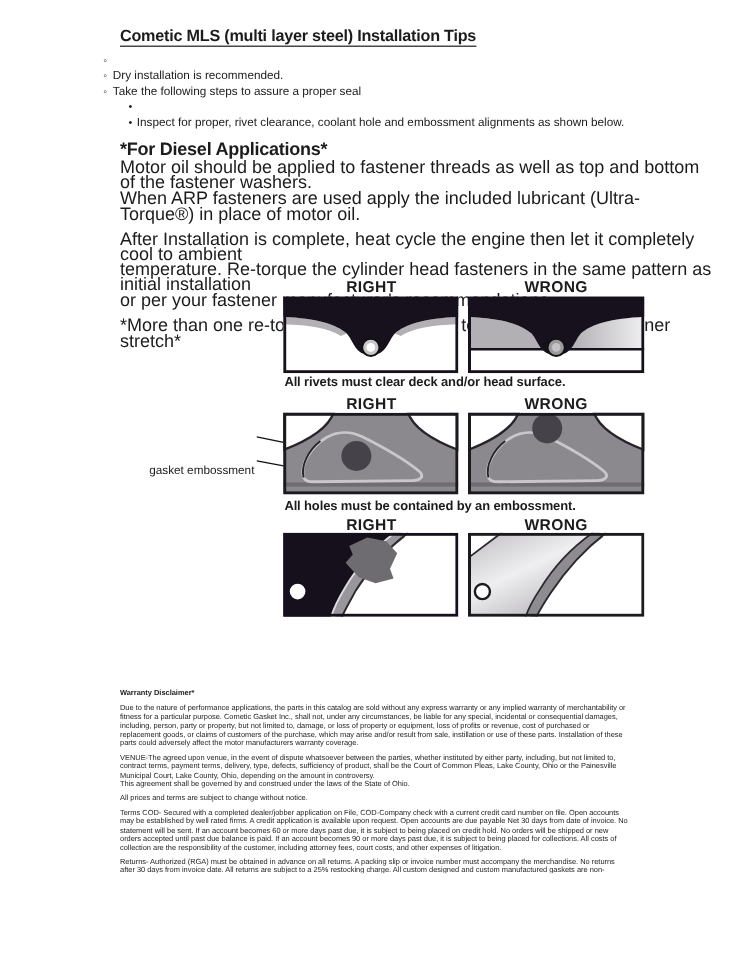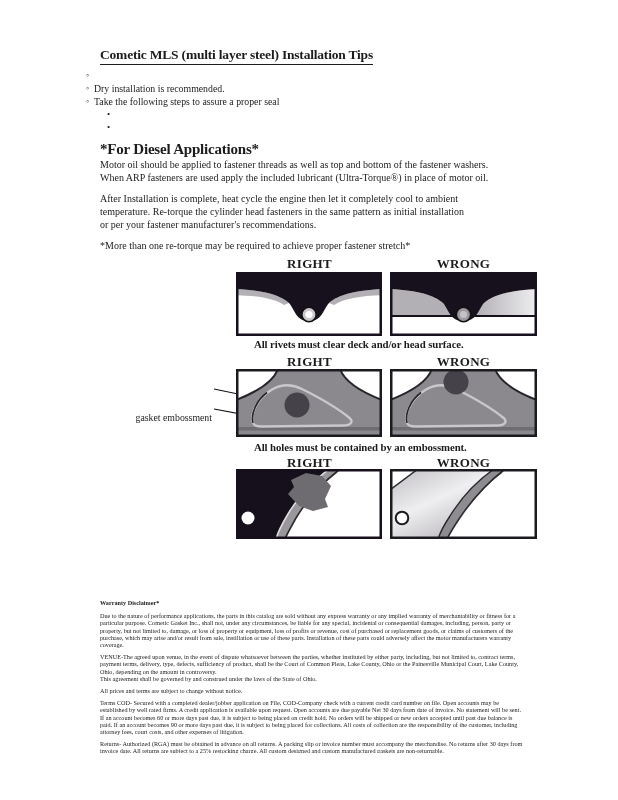--- a/index.html
+++ b/index.html
@@ -1,41 +1,41 @@
 <!DOCTYPE html>
 <html><head>
 <meta charset="utf-8">
 <style>
   html,body { margin:0; padding:0; background:#ffffff; }
   .page {
     position:relative; width:618px; height:728px; background:#ffffff;
-    font-family:Liberation Serif, serif; color:#1c1b1d; overflow:hidden;margin-top:25px;
+    font-family:Liberation Sans, sans-serif; color:#1c1b1d; overflow:hidden;
   }
   .abs { position:absolute; }
 
   
   .title { left:100px; top:22px; font-size:13.5px; font-weight:bold; letter-spacing:-0.2px; }
   .title .u { display:inline-block; border-bottom:1.7px solid #1c1b1d; padding-bottom:1px; }
 
   
   .bullets { left:86px; top:44px; width:500px; font-size:9.8px; line-height:13px; }
   .b-row { display:flex; }
   .b-row.sub { margin-left:21px; }
   .b-marker { width:8px; flex:0 0 8px; font-size:9px; }
   .b-row.sub .b-marker { width:7px; flex:0 0 7px; }
 
   
   .diesel-head { left:100px; top:116px; font-size:15px; font-weight:bold; letter-spacing:-0.2px; }
-  .paras { left:100px; top:134px; width:495px; font-size:10px; line-height:12.9px; }
+  .paras { left:100px; top:134px; width:495px; font-size:15px; line-height:12.9px; }
   .paras p { margin:0 0 8px 0; white-space:pre-line; }
 
   
   .dlabel { position:absolute; width:147px; text-align:center; font-weight:bold; font-size:13px; letter-spacing:0.3px; }
   .dbox { position:absolute; line-height:0; }
-  .dcaption { position:absolute; left:254px; font-weight:bold; font-size:10.8px; line-height:11.6px; letter-spacing:-0.1px; white-space:pre-line; }
+  .dcaption { position:absolute; left:237px; font-weight:bold; font-size:10.8px; line-height:11.6px; letter-spacing:-0.1px; white-space:pre-line; }
   .ann { position:absolute; left:90px; width:122px; text-align:right; font-size:9.8px; line-height:11.5px; white-space:pre-line; }
 
   
   .footer { left:100px; top:574px; width:424px; font-size:6.2px; line-height:7.2px; color:#232225; }
   .footer .f-head { font-weight:bold; margin:0 0 6px 0; }
   .footer p { margin:0 0 5px 0; white-space:pre-line; }
 
   .page-number { left:405px; top:756px; font-size:13.5px; letter-spacing:0.2px; color:#000000; }
 </style>
 </head>
@@ -57,20 +57,21 @@
     </div>
     <div class="b-row">
       <span class="b-marker">◦</span>
       <span>Take the following steps to assure a proper seal</span>
     </div>
     <div class="b-row sub">
       <span class="b-marker">•</span>
     </div>
     <div class="b-row sub">
       <span class="b-marker">•</span>
+      <span>Inspect for proper, rivet clearance, coolant hole and embossment alignments as shown below.</span>
     </div>
   </div>
 
   <div class="abs diesel-head">*For Diesel Applications*</div>
   <div class="abs paras">
     <p>Motor oil should be applied to fastener threads as well as top and bottom of the fastener washers.
 When ARP fasteners are used apply the included lubricant (Ultra-Torque®) in place of motor oil.</p>
     <p>After Installation is complete, heat cycle the engine then let it completely cool to ambient
 temperature. Re-torque the cylinder head fasteners in the same pattern as initial installation
 or per your fastener manufacturer's recommendations.</p>

